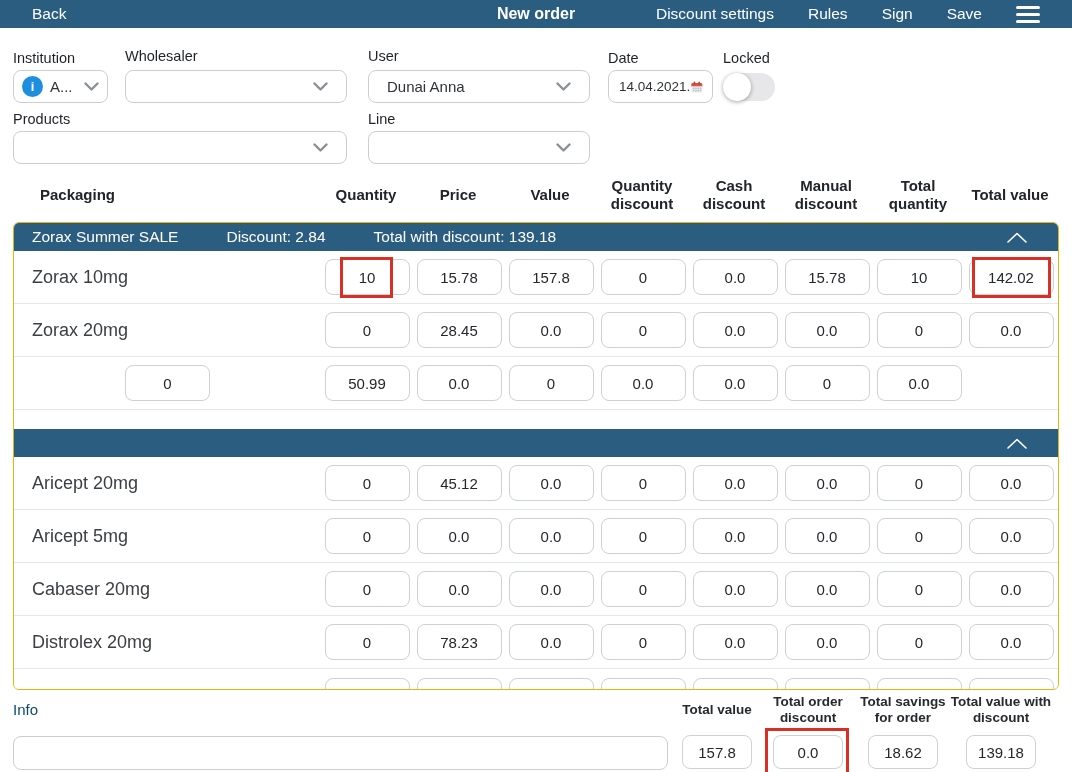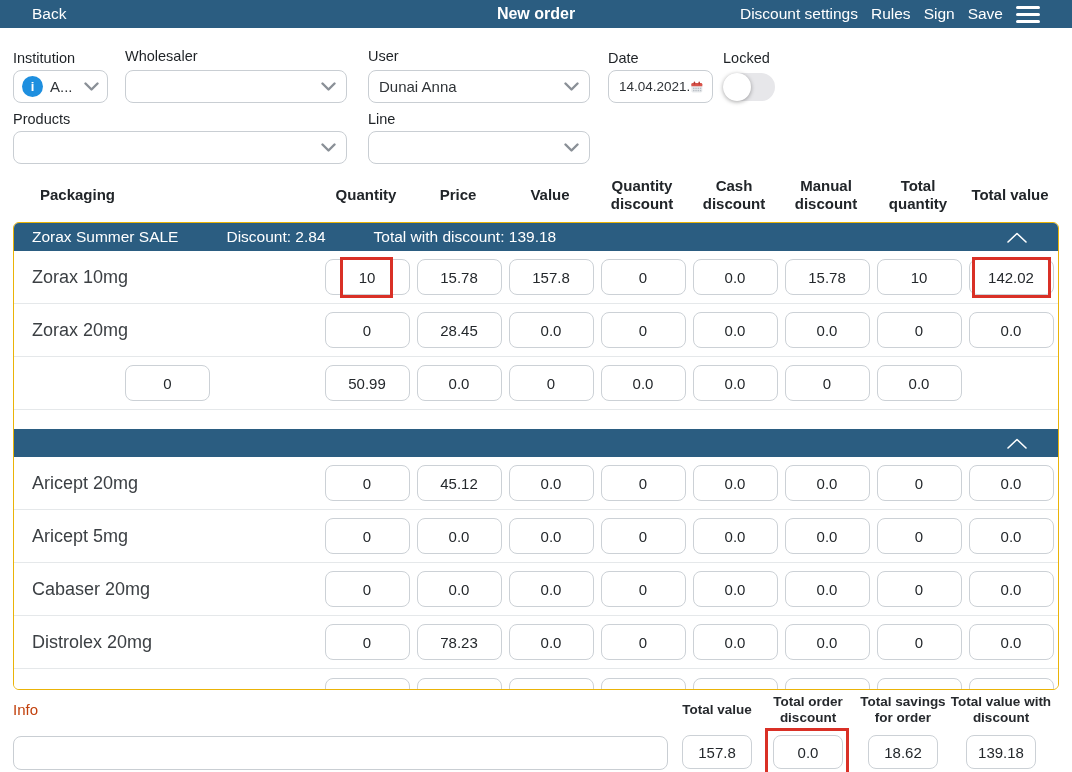--- a/index.html
+++ b/index.html
@@ -5,30 +5,30 @@
   * { margin:0; padding:0; box-sizing:border-box; }
   html,body { width:1072px; height:772px; overflow:hidden; background:#fff;
     font-family:"Liberation Sans", sans-serif; color:#24282c; }
 
   
   .topbar { position:absolute; top:0; left:0; width:1072px; height:28px;
     background:var(--primary); display:flex; align-items:center; padding:0 32px; }
   .topbar .back { color:#fff; font-size:15.5px; cursor:pointer; }
   .topbar .title { position:absolute; left:50%; transform:translateX(-50%);
     color:#fff; font-size:16px; font-weight:700; }
-  .topbar .actions { margin-left:auto; display:flex; align-items:center; gap:13px; }
+  .topbar .actions { margin-left:auto; display:flex; align-items:center; gap:34px; }
   .topbar .actions span { color:#fff; font-size:15.5px; cursor:pointer; }
   .burger { display:flex; flex-direction:column; gap:4px; cursor:pointer; }
   .burger i { display:block; width:24px; height:3px; background:#fff; border-radius:2px; }
 
   
   .form-area { position:absolute; top:28px; left:0; width:1072px; height:147px; }
   .flabel { position:absolute; font-size:14.5px; font-weight:500; color:#1e2226; }
   .select-box { position:absolute; height:33px; border:1px solid #c9ced3; border-radius:8px;
-    background:#fff; display:flex; align-items:center; padding:0 10px; font-size:15px;
+    background:#fff; display:flex; align-items:center; padding:0 18px; font-size:15px;
     color:#2f3337; cursor:pointer; }
   .select-box .val { white-space:nowrap; overflow:hidden; }
   .select-box svg { margin-left:auto; flex:0 0 auto; }
   .info-dot { width:21px; height:21px; border-radius:50%; background:var(--info-blue);
     color:#fff; font-size:13px; font-weight:700; display:flex; align-items:center;
     justify-content:center; margin-right:7px; flex:0 0 auto; }
   .datebox { position:absolute; height:33px; border:1px solid #c9ced3; border-radius:8px;
     background:#fff; display:flex; align-items:center; padding:0 8px 0 10px;
     font-size:13.5px; color:#2f3337;justify-content:space-between; }
   .datebox .dval { flex:1; }
@@ -60,21 +60,21 @@
   .field { width:85px; height:36px; border:1px solid #ccd1d6; border-radius:8px;
     background:#fff; text-align:center; font-size:15px; color:#24282c;
     font-family:"Liberation Sans", sans-serif; outline:none; }
   .hl-box { position:absolute; border:3px solid var(--hl-red); pointer-events:none; }
   .hl-box.narrow { left:15px; right:17px; top:-2px; bottom:-3px; }
   .hl-box.wide   { left:3px;  right:3px;  top:-2px; bottom:-3px; }
   .group-gap { height:19px; background:#fff; }
 
   
   .footer { position:absolute; top:690px; left:0; width:1072px; height:82px; }
-  .info-label { position:absolute; left:13px; top:11px; font-size:15px; font-weight:500; color:#c2410c; }
+  .info-label { position:absolute; left:13px; top:11px; font-size:15px; font-weight:500; color:#0c4a6e; }
   .info-input { position:absolute; left:13px; top:46px; width:655px; height:34px;
     border:1px solid #c9ced3; border-radius:8px; padding:0 12px; font-size:15px;
     font-family:"Liberation Sans", sans-serif; outline:none; }
   .total-block { position:absolute; top:2px; width:104px; text-align:center; }
   .total-block .total-label { height:36px; display:flex; align-items:center;
     justify-content:center; font-size:13.5px; font-weight:600; color:#26292d; line-height:1.18; }
   .total-block .fwrap { display:inline-block; margin-top:7px; }
   .total-field { width:70px; height:34px; }
   .hl-ring { position:absolute; left:-8px; right:-6px; top:-7px; bottom:-12px;
     border:3px solid var(--hl-red); pointer-events:none; }

